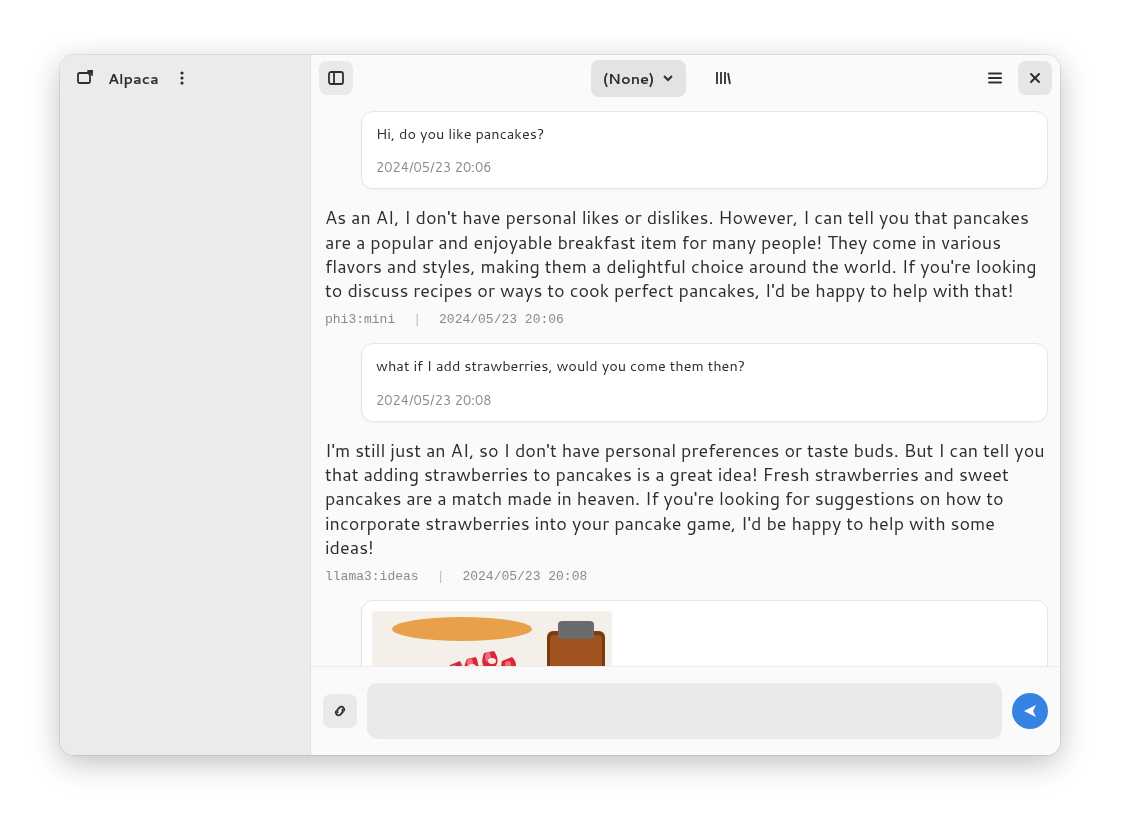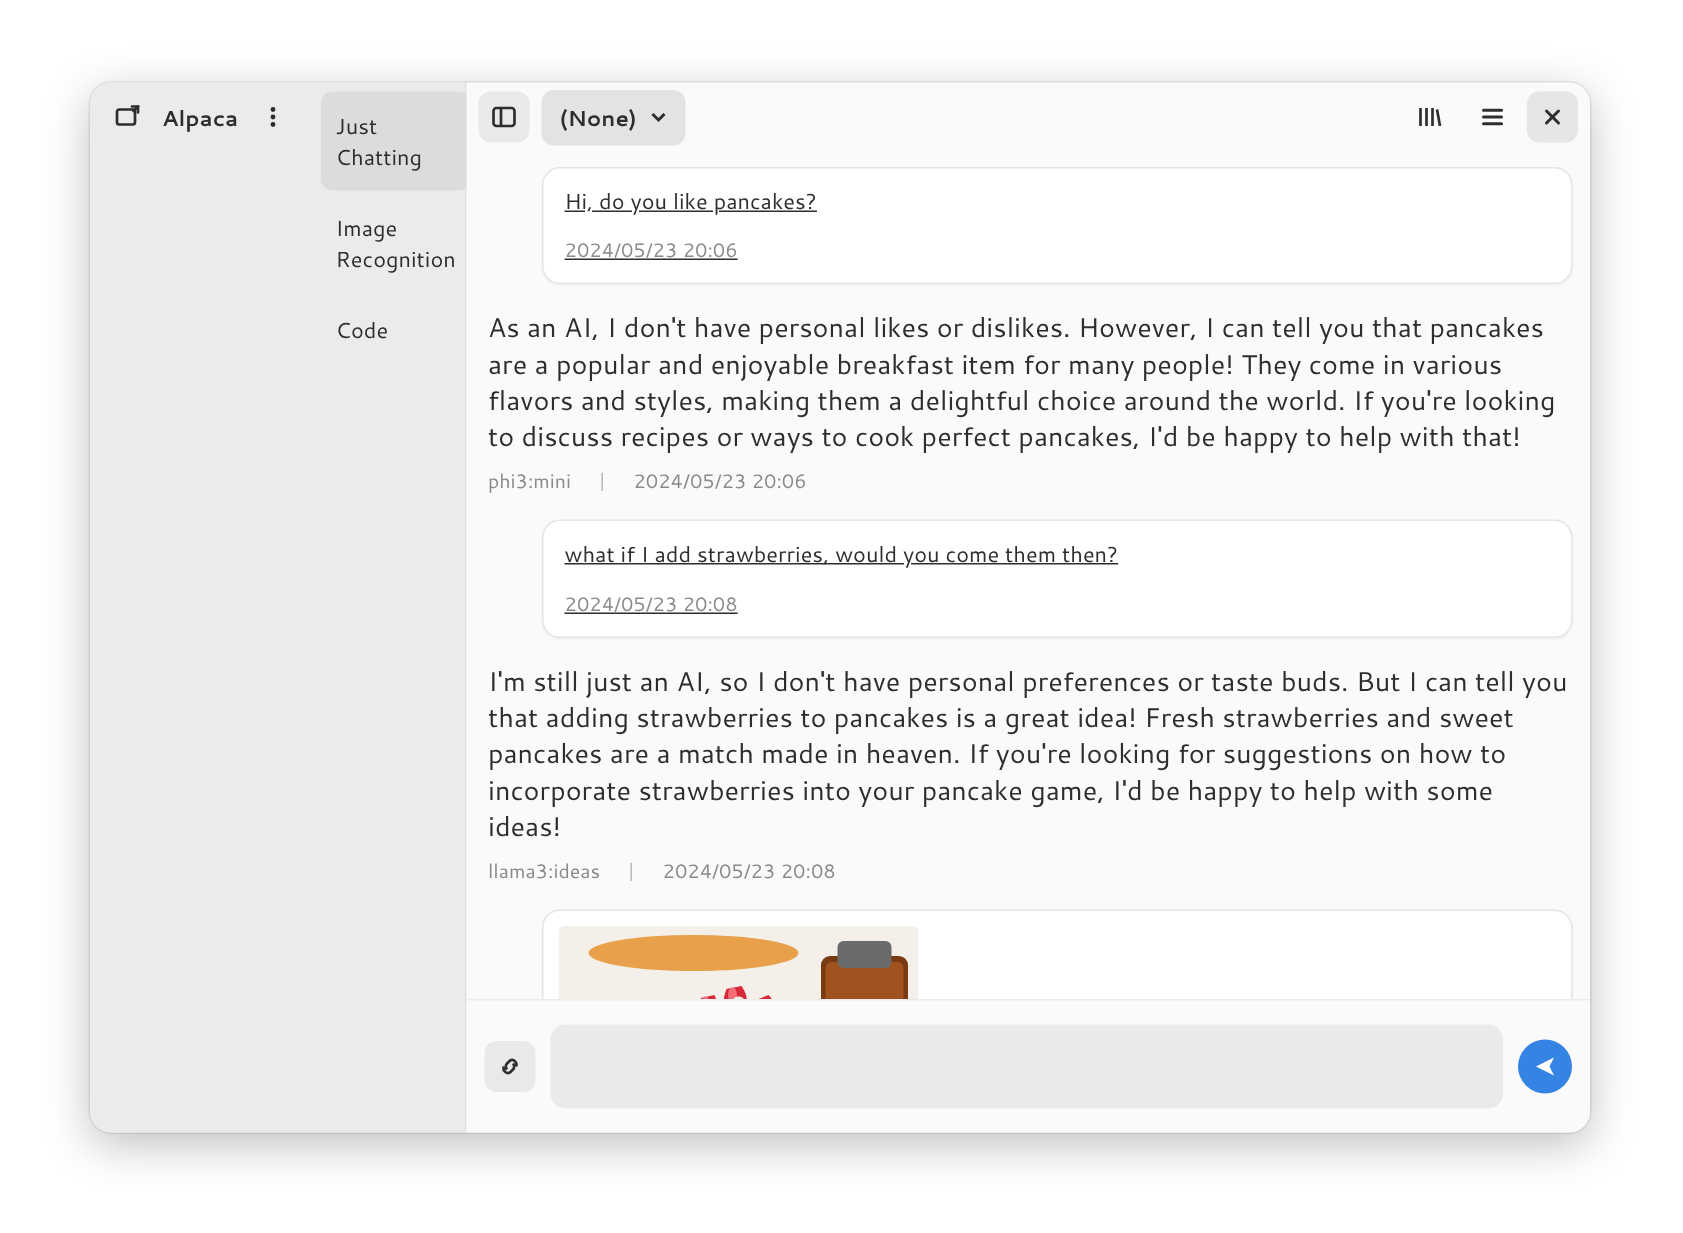--- a/index.html
+++ b/index.html
@@ -84,21 +84,21 @@
   height: 46px;
   display: flex;
   align-items: center;
   padding: 0 8px;
   gap: 8px;
 }
 .header-left { display: flex; gap: 6px; align-items: center; }
 .header-center {
   flex: 1;
   display: flex;
-  justify-content: space-between;
+  justify-content: center;
   align-items: center;
   gap: 20px;
 }
 .model-select {
   background: #e3e3e3;
   border-radius: 8px;
   padding: 8px 12px;
   display: flex;
   align-items: center;
   gap: 8px;
@@ -122,21 +122,20 @@
 .chat-scroll::-webkit-scrollbar-thumb { background: #c9c9c9; border-radius: 4px; }
 
 .user-msg {
   background: #fff;
   border: 1px solid #e5e5e5;
   border-radius: 12px;
   margin-left: 38px;
   margin-bottom: 16px;
   padding: 12px 14px;
   box-shadow: 0 1px 2px rgba(0,0,0,0.04);
-  text-decoration: underline;
 }
 .user-msg .text {
   font-size: 14.5px;
   line-height: 1.4;
   margin-bottom: 14px;
 }
 .user-msg .timestamp {
   font-size: 13px;
   color: #8a8a8a;
 }
@@ -148,20 +147,21 @@
 .ai-msg .text {
   font-size: 18px;
   line-height: 1.35;
   margin-bottom: 10px;
 }
 .ai-meta {
   font-size: 13px;
   color: #8a8a8a;
   display: flex;
   gap: 18px;
+  font-family: Liberation Mono, monospace;
 }
 .ai-meta .sep { color: #bbb; }
 
 .img-msg {
   background: #fff;
   border: 1px solid #e5e5e5;
   border-radius: 12px;
   margin-left: 38px;
   padding: 10px;
   box-shadow: 0 1px 2px rgba(0,0,0,0.04);
@@ -232,31 +232,20 @@
       </button>
       <div class="sidebar-title">Alpaca</div>
       <button class="icon-btn">
         <svg width="16" height="16" viewBox="0 0 16 16" fill="#2e2e2e">
           <circle cx="8" cy="3" r="1.6"></circle>
             <circle cx="8" cy="8" r="1.6"></circle>
             <circle cx="8" cy="13" r="1.6"></circle>
         </svg>
       </button>
     </div>
-    <div class="sidebar-list">
-      <div class="sidebar-item active">
-        <span>Just Chatting</span>
-      </div>
-      <div class="sidebar-item">
-        <span>Image Recognition</span>
-      </div>
-      <div class="sidebar-item">
-        <span>Code</span>
-      </div>
-    </div>
   </div>
 
   <div class="main">
     <div class="main-header">
       <div class="header-left">
         <button class="icon-btn" style="background:#e9e9e9">
           <svg width="18" height="18" viewBox="0 0 18 18" fill="none" stroke="#2e2e2e" stroke-width="1.8">
             <rect x="2" y="3" width="14" height="12" rx="2"></rect>
             <line x1="7" y1="3" x2="7" y2="15"></line>
           </svg>

